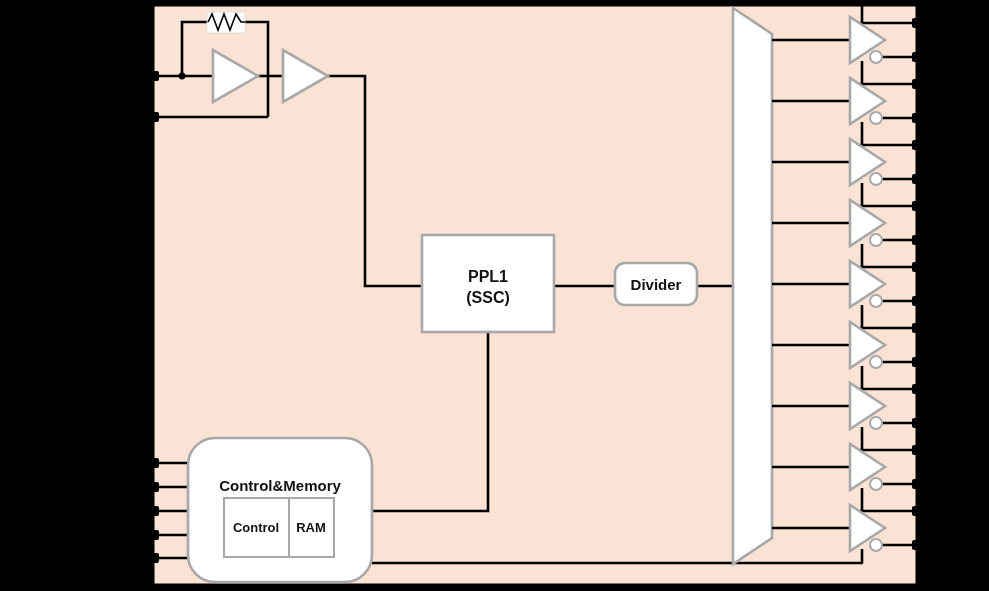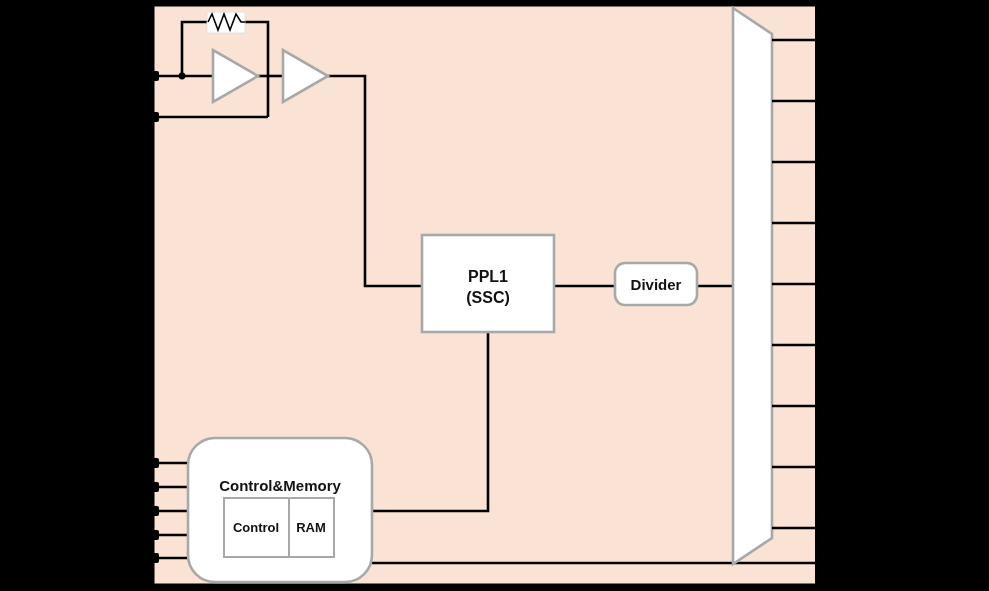--- a/index.html
+++ b/index.html
@@ -1,16 +1,16 @@
 <!DOCTYPE html>
 <html><head>
 <meta charset="utf-8">
 <style>
   html,body{margin:0;padding:0;background:#000;}
-  .stage{position:relative;width:815px;height:591px;background:#000;overflow:hidden;
+  .stage{position:relative;width:989px;height:591px;background:#000;overflow:hidden;
          font-family:"Liberation Sans", sans-serif;}
   svg{position:absolute;left:0;top:0;}
   text{font-family:"Liberation Sans", sans-serif;font-weight:bold;fill:#111;}
   .t16{font-size:16px;}
   .t15{font-size:15px;}
   .t13{font-size:13px;}
 </style>
 </head>
 <body>
 

